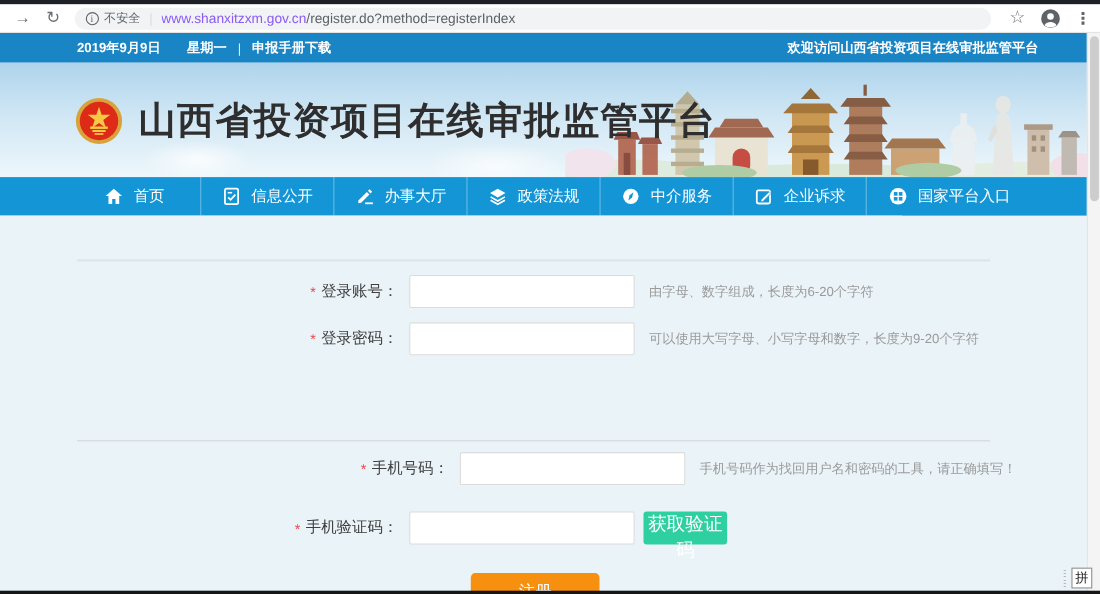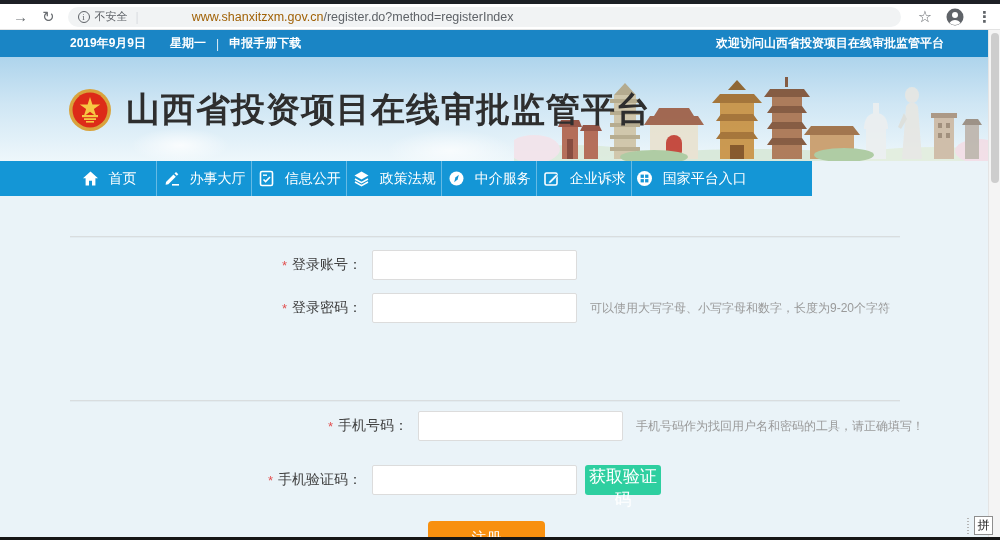--- a/index.html
+++ b/index.html
@@ -12,21 +12,21 @@
   .toolbar { position:absolute; top:4px; left:0; width:1000px; height:26px; background:#ffffff;
              border-bottom:1px solid #e3e3e3; display:flex; align-items:center; padding:0 6px; }
   .tb-ico { color:#6b6f73; font-size:15px; line-height:1; margin:0 7px; flex:none; }
   .addr-pill { flex:1; height:20px; background:#f1f3f4; border-radius:10px; margin:0 10px 0 6px;
                display:flex; align-items:center; padding:0 10px; min-width:0; }
   .addr-info { color:#5f6368; font-size:11px; display:flex; align-items:center; flex:none; }
   .info-circle { display:inline-block; width:12px; height:12px; border:1px solid #5f6368; border-radius:50%;
                  font-size:9px; line-height:11px; text-align:center; color:#5f6368; margin-right:5px; font-family:"Liberation Serif",serif; }
   .addr-sep { color:#dadce0; margin:0 8px; font-size:12px; }
   .addr-url { font-size:12.5px; white-space:nowrap; overflow:hidden; }
-  .addr-domain { color:#a16207;margin-left:45px; }
+  .addr-domain { color:#8b5cf6; }
   .addr-path { color:#5f6368; }
   .avatar-ico { width:18px; height:18px; flex:none; margin:0 7px; }
   .menu-dots { color:#5f6368; font-size:15px; letter-spacing:0; margin:0 2px 0 6px; flex:none; font-weight:bold; }
 
   
   .topbar { position:absolute; top:30px; left:0; width:1000px; height:27px; background:#1a85c5;
             display:flex; align-items:center; justify-content:space-between; padding:0 56px 0 70px;
             color:#fff; font-size:12px; font-weight:bold; }
   .topbar-left { display:flex; align-items:center; }
   .topbar-left .gap { margin-left:24px; }
@@ -38,21 +38,21 @@
               radial-gradient(70px 25px at 18% 85%, rgba(255,255,255,.8), rgba(255,255,255,0) 70%),
               radial-gradient(90px 30px at 45% 90%, rgba(255,255,255,.7), rgba(255,255,255,0) 70%),
               linear-gradient(180deg, #aed4ec 0%, #cfe6f4 45%, #eef7fb 100%);
             overflow:hidden; }
   .brand { position:absolute; left:68px; top:30px; display:flex; align-items:center; }
   .brand-title { font-size:34px; font-weight:bold; color:#2e2e2e; margin-left:14px; letter-spacing:1px; }
   .emblem { width:44px; height:44px; flex:none; }
   .skyline { position:absolute; right:6px; bottom:0; width:480px; height:92px; }
 
   
-  .nav { position:absolute; top:161px; left:0; width:812px; height:35px; background:#1496d6;
+  .nav { position:absolute; top:161px; left:0; width:1000px; height:35px; background:#1496d6;
          display:flex; align-items:stretch; padding:0 62px; }
   .nav-item { flex:1; display:flex; align-items:center; justify-content:center; color:#fff; font-size:14px;
               cursor:pointer; position:relative; }
   .nav-item + .nav-item { border-left:1px solid rgba(255,255,255,.35); }
   .nav-item .nico { margin-right:10px; display:flex; align-items:center; }
   .nav-item:last-child { flex:1.25; }
 
   
   .content { position:absolute; top:196px; left:0; width:820px; height:341px; background:#eaf3f8; }
   .divider { position:absolute; left:70px; width:830px; height:1px; background:#d9dddf; box-shadow:0 1px 0 rgba(0,0,0,.03); }
@@ -208,36 +208,36 @@
       <span class="nico">
         <svg width="17" height="17" viewBox="0 0 17 17">
             <path d="M8.5 1.5 L16 8.2 H13.4 V15.5 H10 V10.8 H7 V15.5 H3.6 V8.2 H1 Z" fill="#fff"></path>
           </svg>
       </span>
       <span>首页</span>
     </div>
     <div class="nav-item">
       <span class="nico">
         <svg width="17" height="17" viewBox="0 0 17 17">
+            <rect x="2.5" y="1.5" width="12" height="14" rx="1.5" fill="none" stroke="#fff" stroke-width="1.6"></rect>
+            <rect x="5" y="4.5" width="4" height="1.4" fill="#fff"></rect>
+            <path d="M5.5 9.5 L7.6 11.6 L12 7" fill="none" stroke="#fff" stroke-width="1.6"></path>
+          </svg>
+      </span>
+      <span>信息公开</span>
+    </div>
+    <div class="nav-item">
+      <span class="nico">
+        <svg width="17" height="17" viewBox="0 0 17 17">
             <path d="M3 12 L10.5 4.5 L12.8 6.8 L5.3 14.3 L2.6 14.8 Z" fill="#fff"></path>
             <path d="M11.5 3.5 L13 2 L15.3 4.3 L13.8 5.8 Z" fill="#fff"></path>
             <rect x="9" y="14" width="7" height="1.6" fill="#fff"></rect>
           </svg>
       </span>
       <span>办事大厅</span>
-    </div>
-    <div class="nav-item">
-      <span class="nico">
-        <svg width="17" height="17" viewBox="0 0 17 17">
-            <rect x="2.5" y="1.5" width="12" height="14" rx="1.5" fill="none" stroke="#fff" stroke-width="1.6"></rect>
-            <rect x="5" y="4.5" width="4" height="1.4" fill="#fff"></rect>
-            <path d="M5.5 9.5 L7.6 11.6 L12 7" fill="none" stroke="#fff" stroke-width="1.6"></path>
-          </svg>
-      </span>
-      <span>信息公开</span>
     </div>
     <div class="nav-item">
       <span class="nico">
         <svg width="17" height="17" viewBox="0 0 17 17">
             <path d="M8.5 1.5 L15.5 5.5 L8.5 9.5 L1.5 5.5 Z" fill="#fff"></path>
             <path d="M2 9 L8.5 12.7 L15 9" stroke="#fff" stroke-width="1.5" fill="none"></path>
             <path d="M2 12 L8.5 15.7 L15 12" stroke="#fff" stroke-width="1.5" fill="none"></path>
           </svg>
       </span>
       <span>政策法规</span>
@@ -273,20 +273,21 @@
       <span>国家平台入口</span>
     </div>
   </div>
 
   <div class="content">
     <div class="divider" style="top:40px;"></div>
 
     <div class="frow" style="top:54px;">
       <span class="flabel"><span class="req">*</span><span>登录账号：</span></span>
       <input class="finput" value="" style="">
+      <span class="fhint">由字母、数字组成，长度为6-20个字符</span>
     </div>
 
     <div class="frow" style="top:97px;">
       <span class="flabel"><span class="req">*</span><span>登录密码：</span></span>
       <input class="finput" value="" style="">
       <span class="fhint">可以使用大写字母、小写字母和数字，长度为9-20个字符</span>
     </div>
 
 
     <div class="divider" style="top:204px;"></div>

